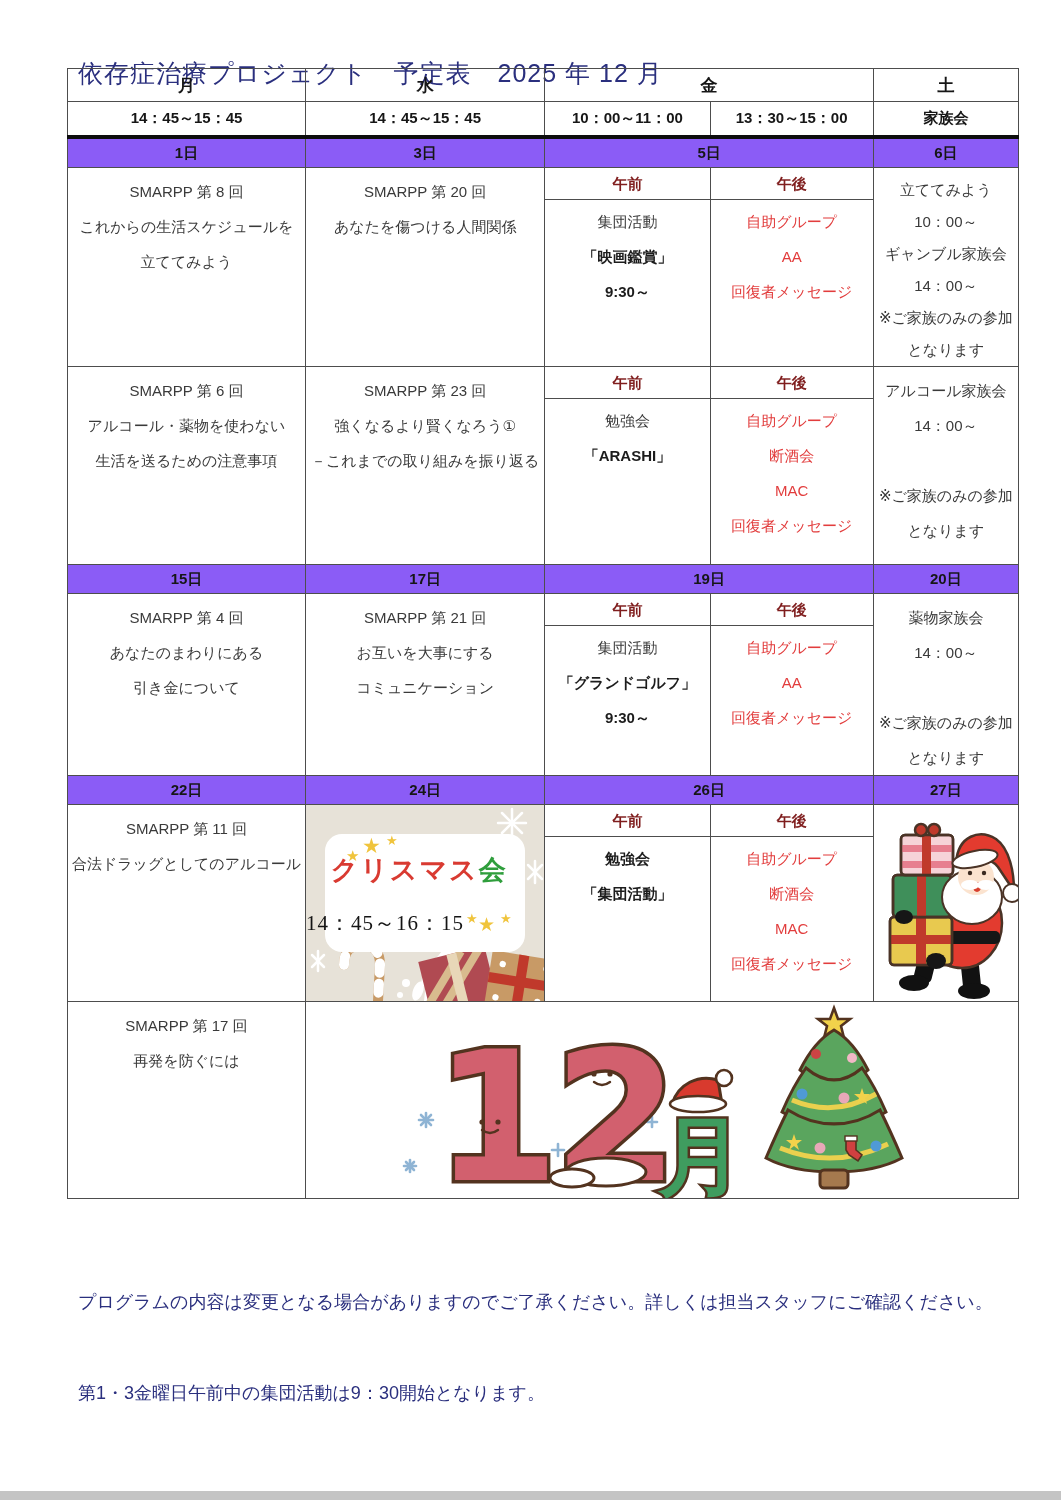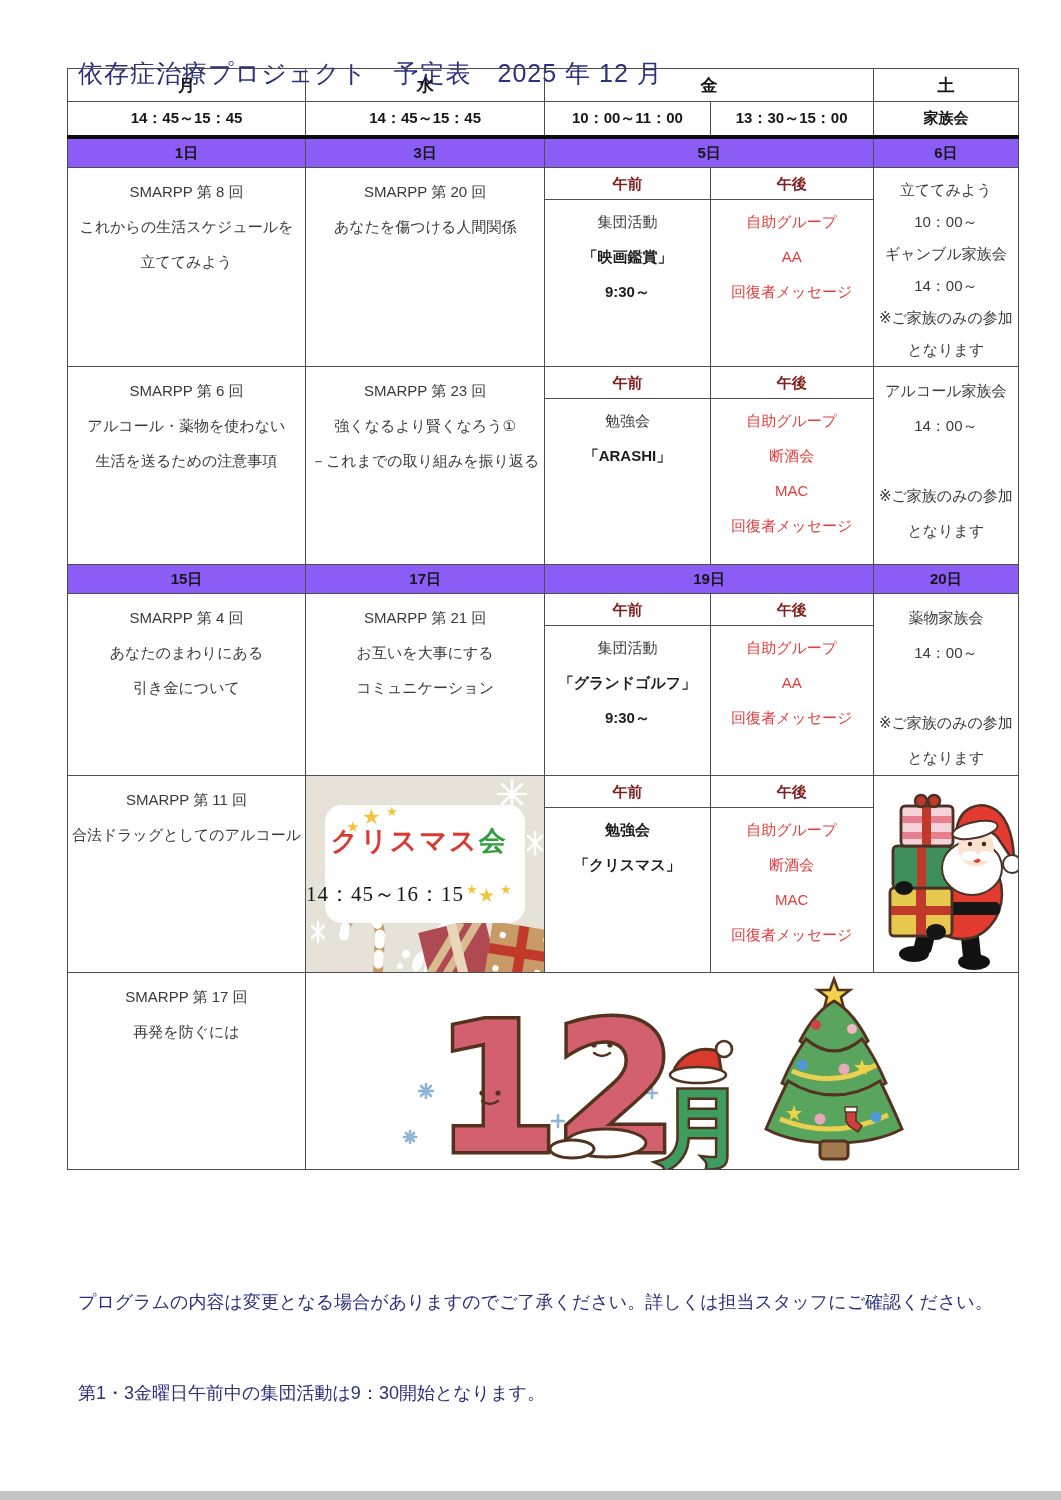--- a/index.html
+++ b/index.html
@@ -203,20 +203,26 @@
           <div class="lines">
             <div class="ln">薬物家族会</div>
             <div class="ln">14：00～</div>
             <div class="ln"></div>
             <div class="ln">※ご家族のみの参加</div>
             <div class="ln">となります</div>
           </div>
         </td>
   </tr>
 
+  <tr class="daterow">
+    <td>22日</td>
+    <td>24日</td>
+    <td colspan="2">26日</td>
+    <td>27日</td>
+  </tr>
 
   <tr style="height:196px">
     <td class="cell">
           <div class="lines">
             <div class="ln">SMARPP 第 11 回</div>
             <div class="ln">合法ドラッグとしてのアルコール</div>
           </div>
         </td>
 
     <td class="imgcell">
@@ -281,21 +287,21 @@
       <div class="xmas-title">
         <span class="xr">クリスマス</span><span class="xg">会</span>
       </div>
       <div class="xmas-time">14：45～16：15</div>
     </td>
 
     <td class="cell fri">
       <div class="subhdr">午前</div>
       <div class="lines">
             <div class="ln b">勉強会</div>
-            <div class="ln b">「クリスマス」</div>
+            <div class="ln b">「集団活動」</div>
           </div>
     </td>
     <td class="cell fri">
       <div class="subhdr">午後</div>
       <div class="lines">
             <div class="ln r">自助グループ</div>
             <div class="ln r">断酒会</div>
             <div class="ln r">MAC</div>
             <div class="ln r">回復者メッセージ</div>
           </div>

